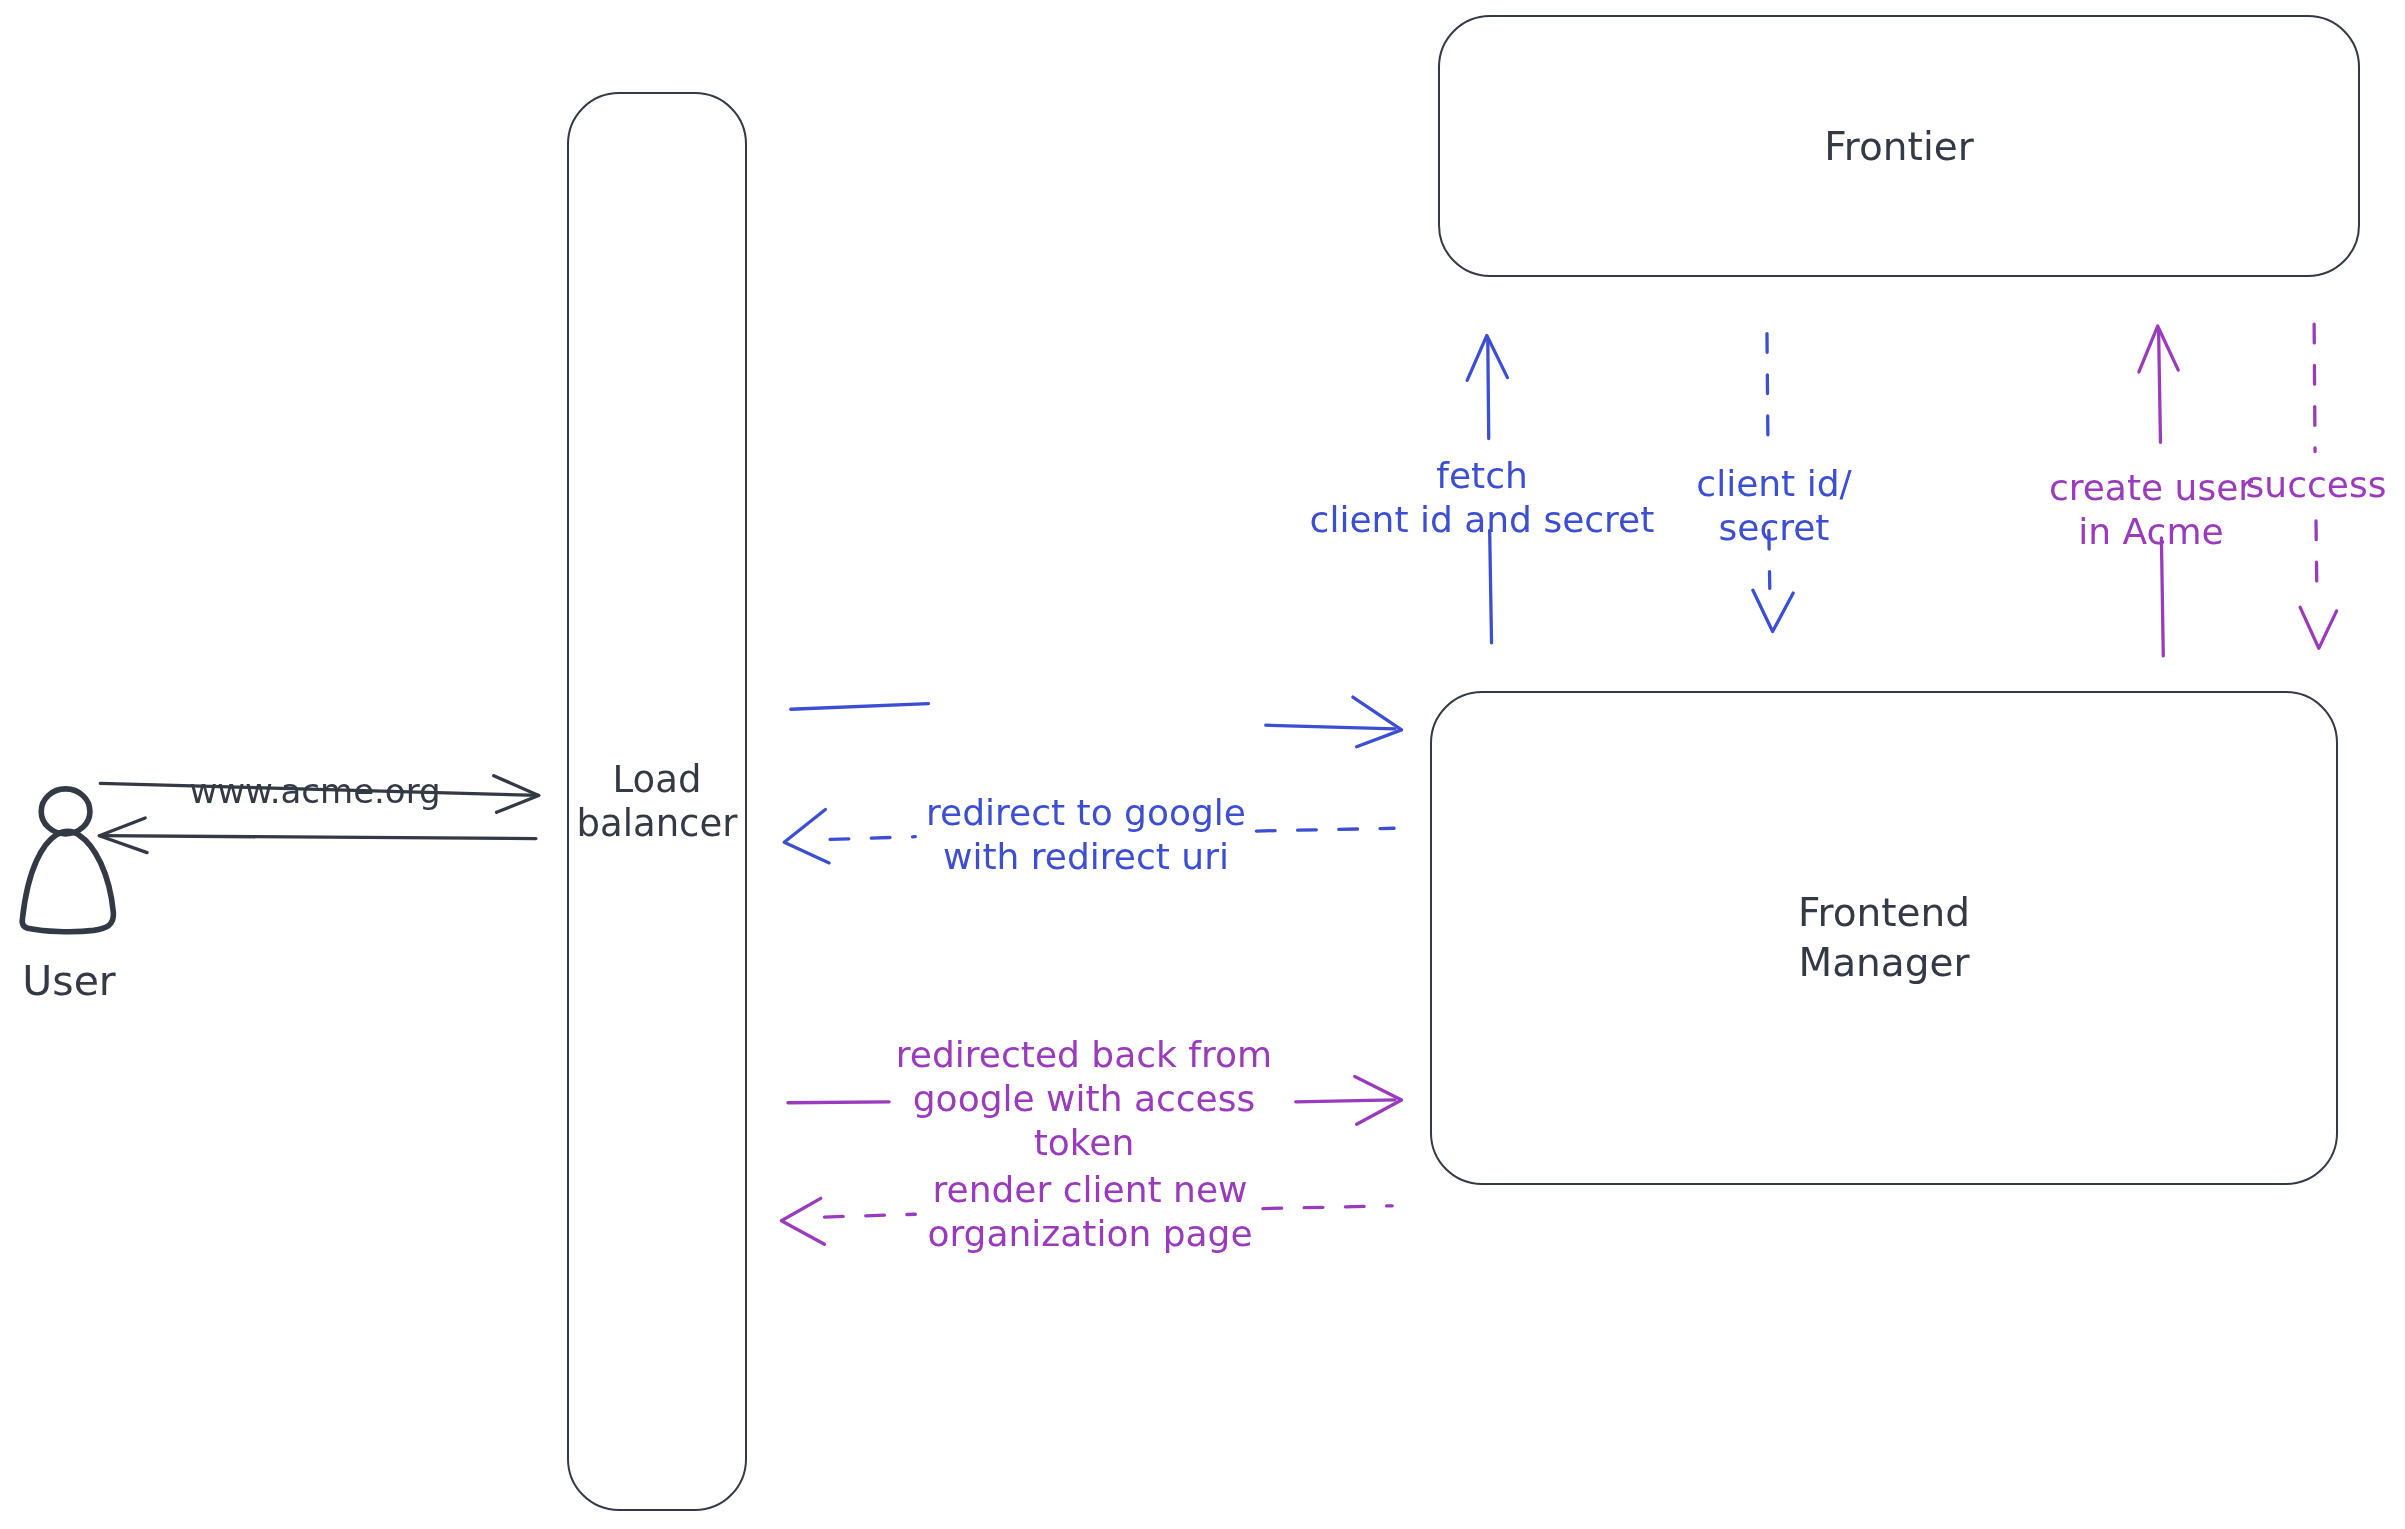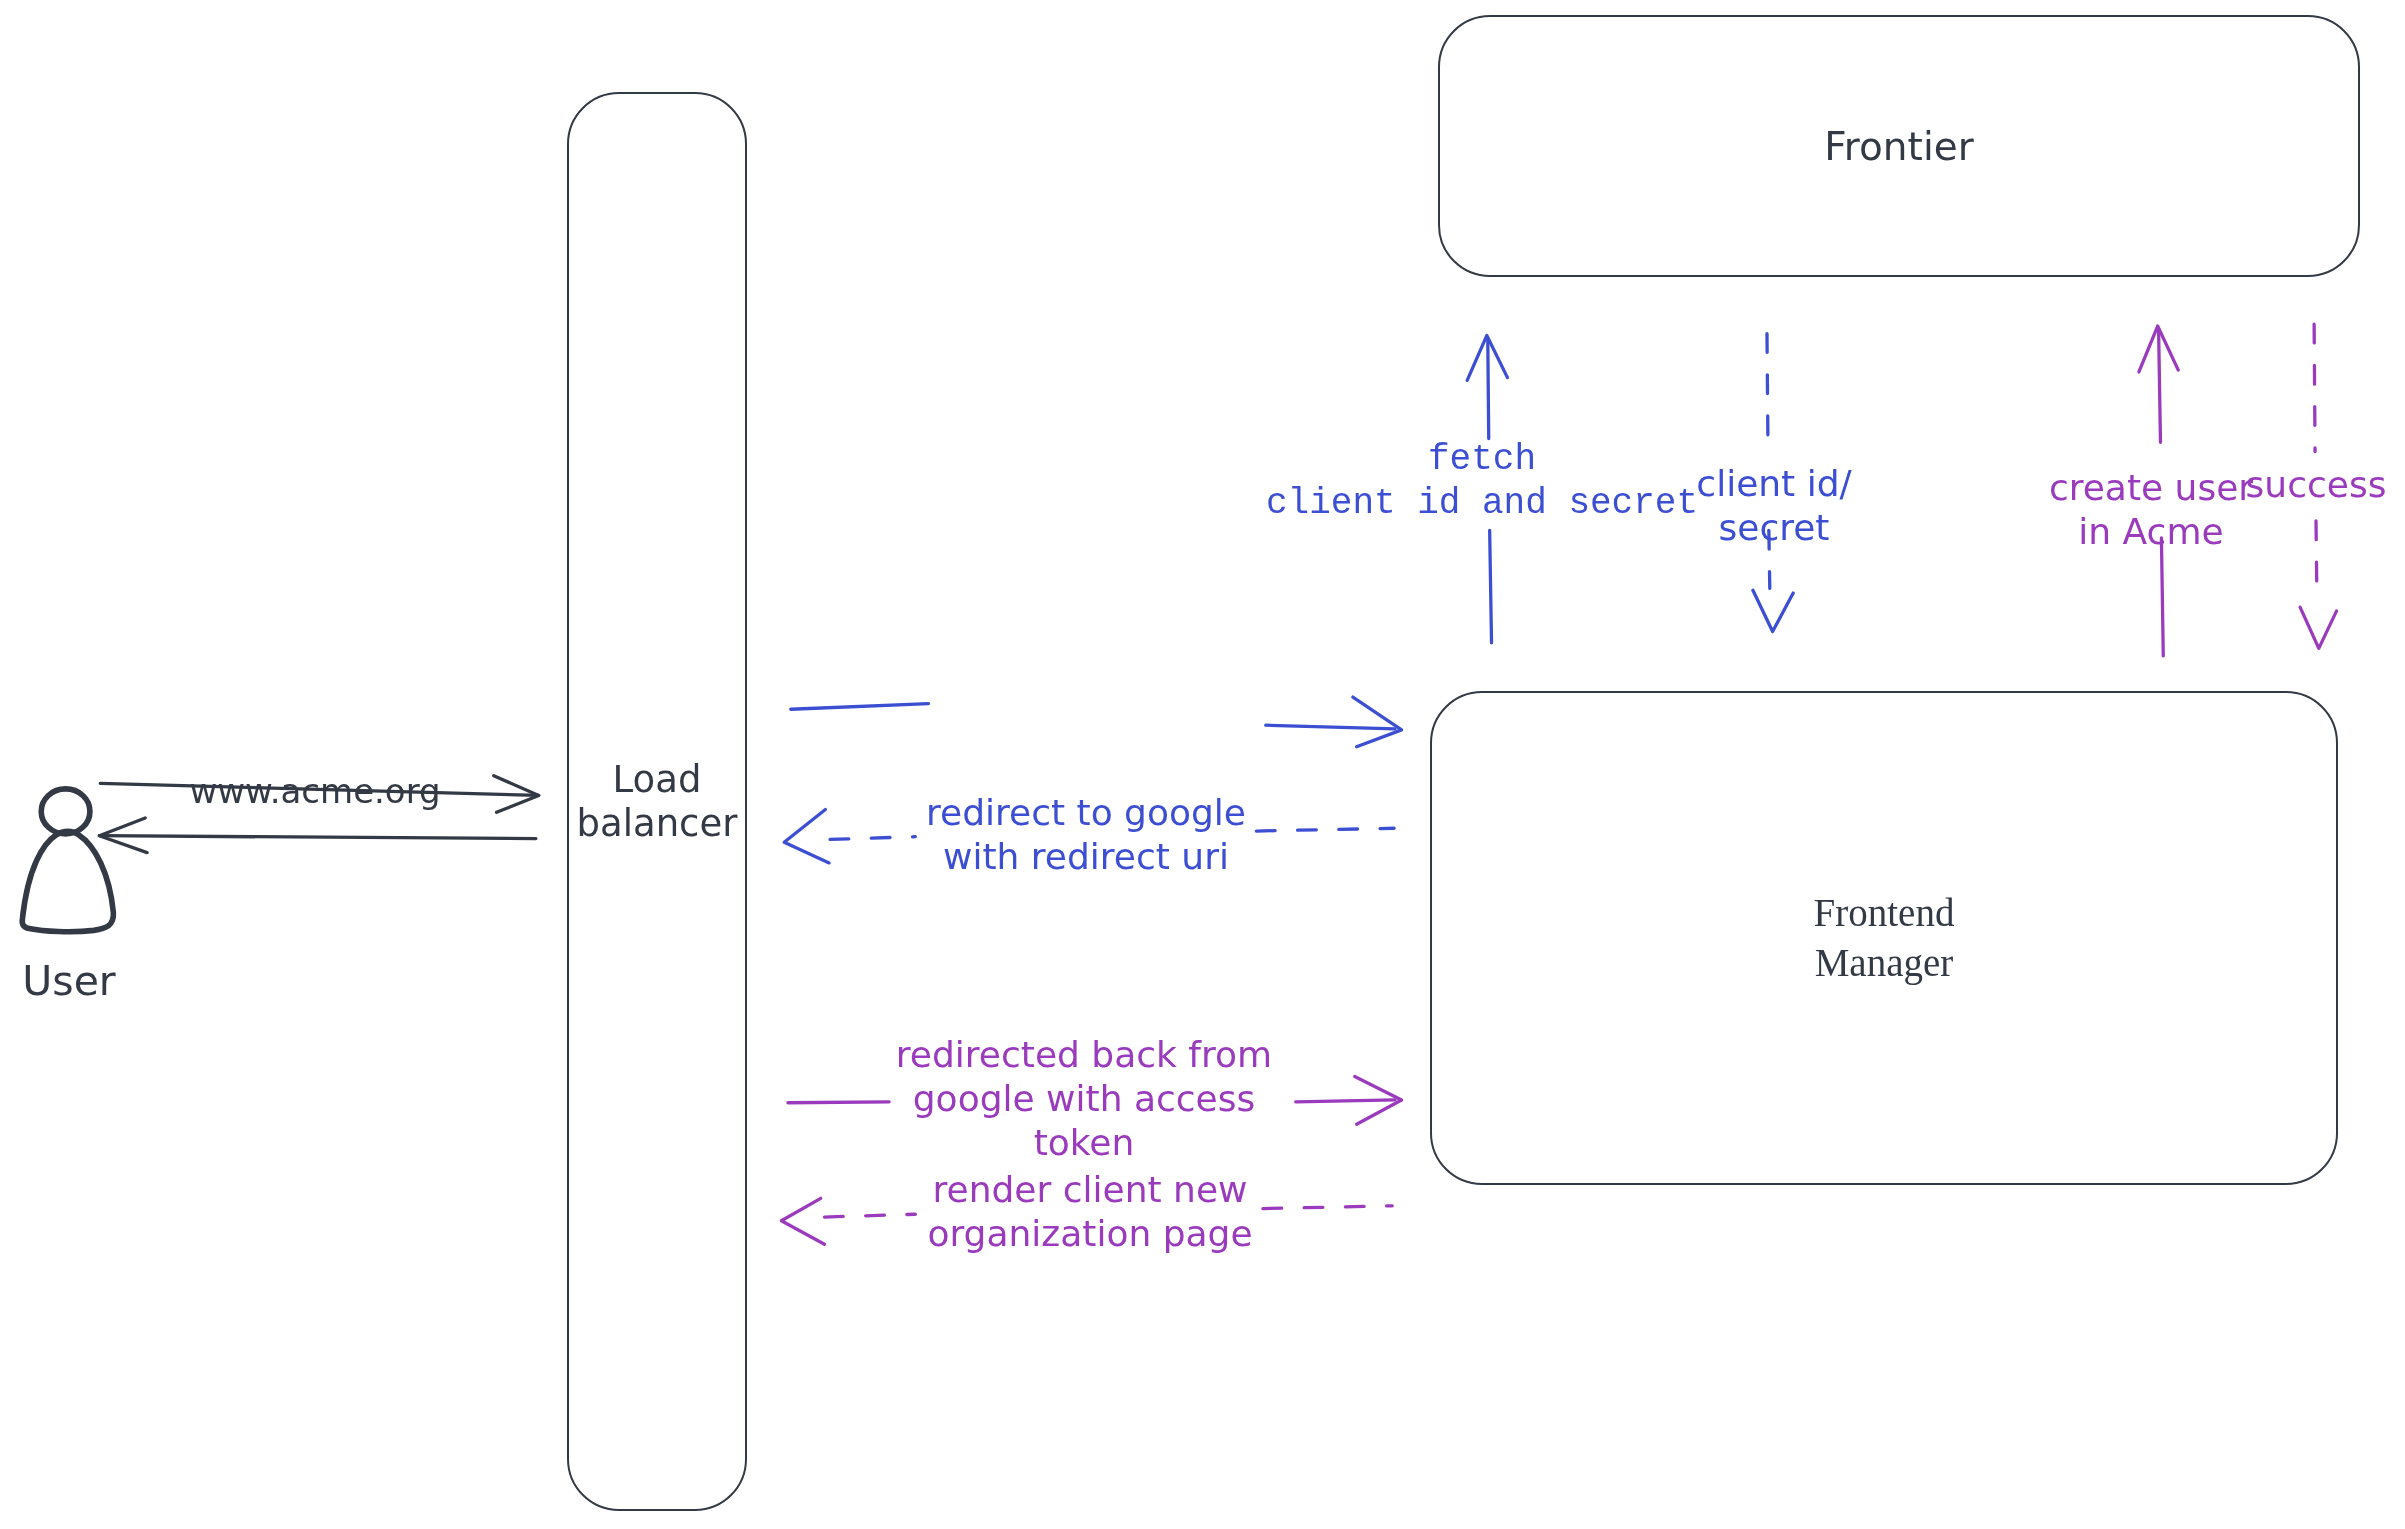--- a/index.html
+++ b/index.html
@@ -37,38 +37,38 @@
     display:flex;align-items:center;justify-content:center;
     text-align:center;
     color:var(--ink);
   }
   .box-label{white-space:pre-line;}
   #box-load-balancer{left:567px;top:92px;width:176px;height:1415px;}
   #box-load-balancer .box-label{font-size:37px;line-height:44px;}
   #box-frontier{left:1438px;top:15px;width:918px;height:258px;}
   #box-frontier .box-label{font-size:39px;line-height:47px;}
   #box-frontend-manager{left:1430px;top:691px;width:904px;height:490px;}
-  #box-frontend-manager .box-label{font-size:39px;line-height:50px;font-family:Liberation Serif, serif;}
+  #box-frontend-manager .box-label{font-size:39px;line-height:50px;}
 
   .lbl{
     position:absolute;
     transform:translate(-50%,-50%);
     white-space:pre-line;
     text-align:center;
     font-size:36px;line-height:44px;
   }
   .c-ink{color:var(--ink);}
   .c-blue{color:var(--blue);}
   .c-purple{color:var(--purple);}
 
   #lbl-www{left:315px;top:791px;font-size:34px;}
   #lbl-user{left:69px;top:954px;font-size:41px;margin-top:27px;}
   #lbl-google-signin{left:1085px;top:694px;}
   #lbl-redirect-google{left:1086px;top:835px;}
-  #lbl-fetch-secret{left:1482px;top:482px;font-family:Liberation Mono, monospace;}
+  #lbl-fetch-secret{left:1482px;top:498px;}
   #lbl-client-id-secret{left:1774px;top:482px;margin-top:24px;}
   #lbl-redirected-back{left:1084px;top:1099px;}
   #lbl-render-org-page{left:1090px;top:1212px;}
   #lbl-create-user{left:2151px;top:490px;margin-top:20px;}
   #lbl-success{left:2316px;top:485px;}
 </style>
 </head>
 <body>
 
 <div id="canvas">

